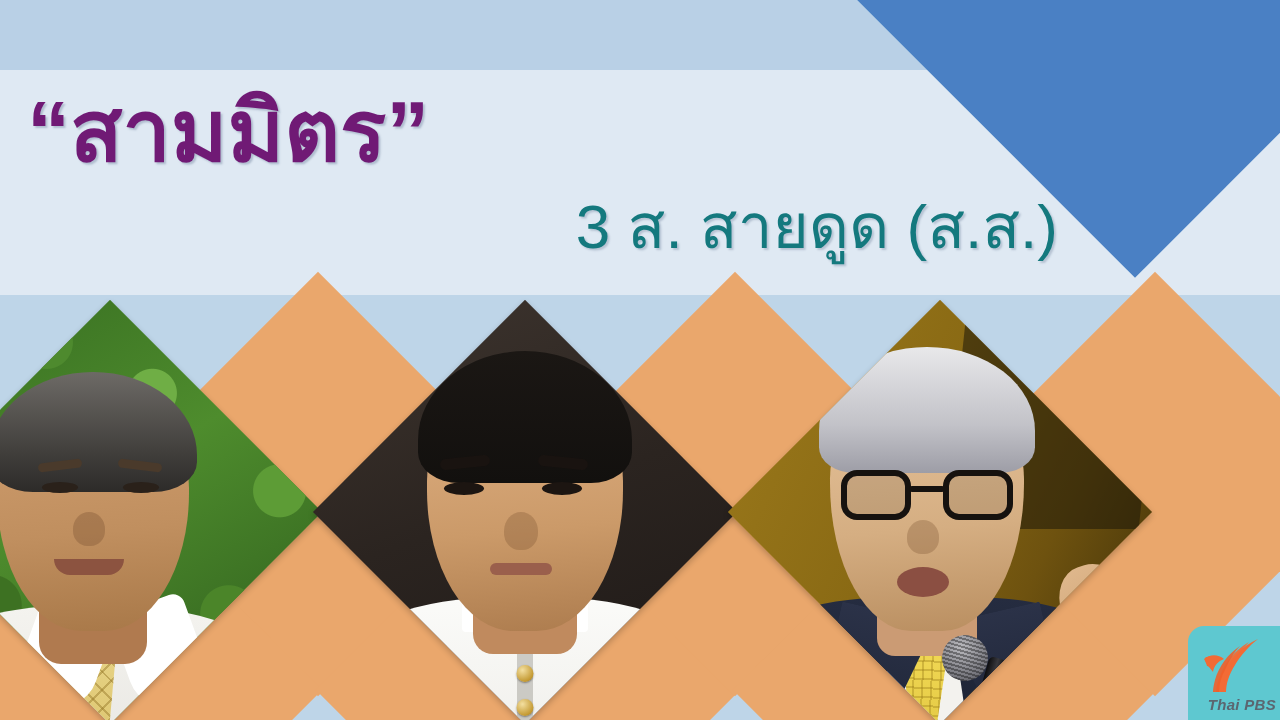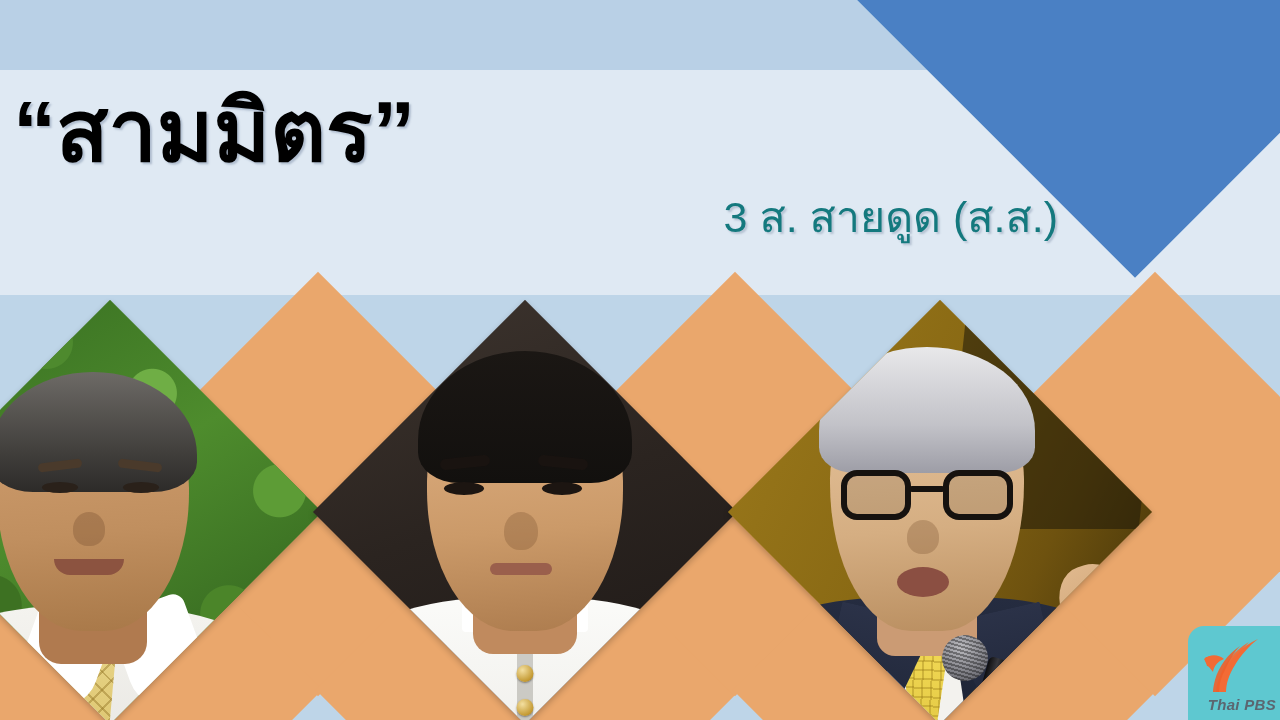--- a/index.html
+++ b/index.html
@@ -403,37 +403,37 @@
     transform: translateX(-50%) rotate(16deg);
     background:
       repeating-linear-gradient(0deg, rgba(0,0,0,.35) 0 2px, transparent 2px 4px),
       radial-gradient(circle at 35% 30%, #b9b9bd, #74747b 70%, #44444a);
     border-radius: 50%;
   }
 
   
   .headline {
     position: absolute;
-    left: 13px;
+    left: 27px;
     top: 88px;
     font-size: 86px;
     font-weight: bold;
-    color: #000000;
+    color: #701a75;
     letter-spacing: 0px;
     line-height: 1;
     white-space: nowrap;
     text-shadow: 2px 2px 2px rgba(90,110,140,.35);
   }
   .subline {
     position: absolute;
     left: 0;
     right: 222px;
     top: 196px;
     text-align: right;
-    font-size: 43px;
+    font-size: 62px;
     font-weight: normal;
     color: #14797e;
     line-height: 1;
     white-space: nowrap;
     text-shadow: 2px 2px 2px rgba(90,110,140,.30);
   }
 
   
   .logo {
     position: absolute;

